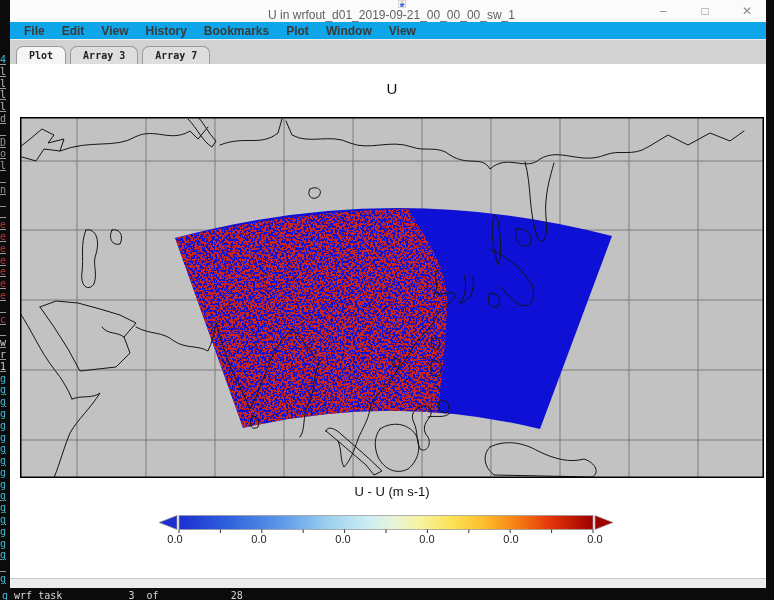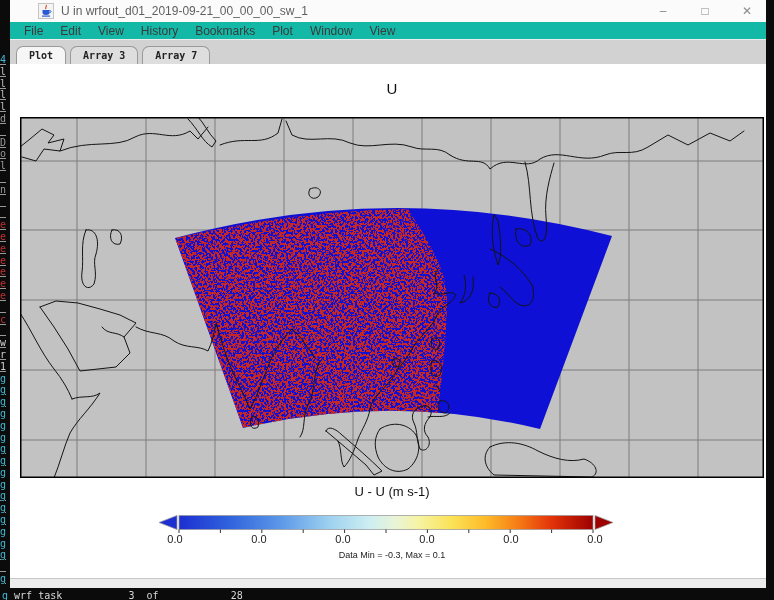--- a/index.html
+++ b/index.html
@@ -7,28 +7,28 @@
           font-family:"Liberation Sans",sans-serif;}
   
   .left-strip{position:absolute;left:0;top:54px;width:10px;margin:0;
               font-family:"DejaVu Sans Mono",monospace;font-size:10px;line-height:11.8px;color:#999;text-decoration:underline;}
   .bottom-line{position:absolute;left:2px;top:590px;width:772px;margin:0;
                font-family:"DejaVu Sans Mono",monospace;font-size:10px;color:#d8d8d8;white-space:pre;}
   .bottom-line::first-letter{color:#3fb9d3;}
   
   .app-window{position:absolute;left:10px;top:0;width:756px;height:587px;background:#fff;}
   .titlebar{position:absolute;left:10px;top:0;width:756px;height:22px;background:#fbfbfb;
-            border-bottom:1px solid #e6e6e6;display:flex;align-items:center;}
+            border-bottom:1px solid #e6e6e6;display:flex;align-items:center;flex-direction:column;}
   .app-icon{margin-left:28px;width:16px;height:16px;}
   .title-text{margin-left:7px;font-size:12px;color:#5f5f5f;}
   .win-controls{position:absolute;right:8px;top:0;height:22px;display:flex;align-items:center;gap:20px;}
   .win-btn{width:22px;text-align:center;color:#8a8a8a;font-size:12px;cursor:default;}
-  .menubar{position:absolute;left:10px;top:22px;width:756px;height:18px;background:#14b8a6;
+  .menubar{position:absolute;left:10px;top:22px;width:756px;height:18px;background:#0ea5e9;
            display:flex;align-items:center;gap:17px;padding-left:14px;box-sizing:border-box;
-           border-bottom:1px solid #ececec;}
+           border-bottom:1px solid #ececec;font-weight:bold;}
   .menu-item{font-size:12px;color:#3a3a3a;}
   .tabbar{position:absolute;left:10px;top:40px;width:756px;height:24px;background:#d2d2d2;
           display:flex;align-items:flex-end;padding-left:6px;box-sizing:border-box;}
   .tab{font-family:"DejaVu Sans Mono",monospace;font-size:10px;font-weight:bold;color:#222;
        background:#dedede;border:1px solid #9a9a9a;border-bottom:none;border-radius:7px 7px 0 0;
        padding:3px 12px 3px 12px;margin-right:4px;}
   .tab.active{background:#f6f6f6;}
   .content{position:absolute;left:10px;top:64px;width:756px;height:514px;background:#fff;}
   .plot-title{position:absolute;left:20px;top:80px;width:744px;text-align:center;
               font-size:15px;color:#111;}
@@ -237,17 +237,16 @@
 
   <div id="cb-ticks">
       <span class="cb-tick" style="left: 155px;">0.0</span>
       <span class="cb-tick" style="left: 239px;">0.0</span>
       <span class="cb-tick" style="left: 323px;">0.0</span>
       <span class="cb-tick" style="left: 407px;">0.0</span>
       <span class="cb-tick" style="left: 491px;">0.0</span>
       <span class="cb-tick" style="left: 575px;">0.0</span>
     </div>
 
-  <div class="cb-stats">Data Min = -0.3, Max = 0.1</div>
 
   <div class="status-strip"></div>
 
 </div>
 
 </body></html>

